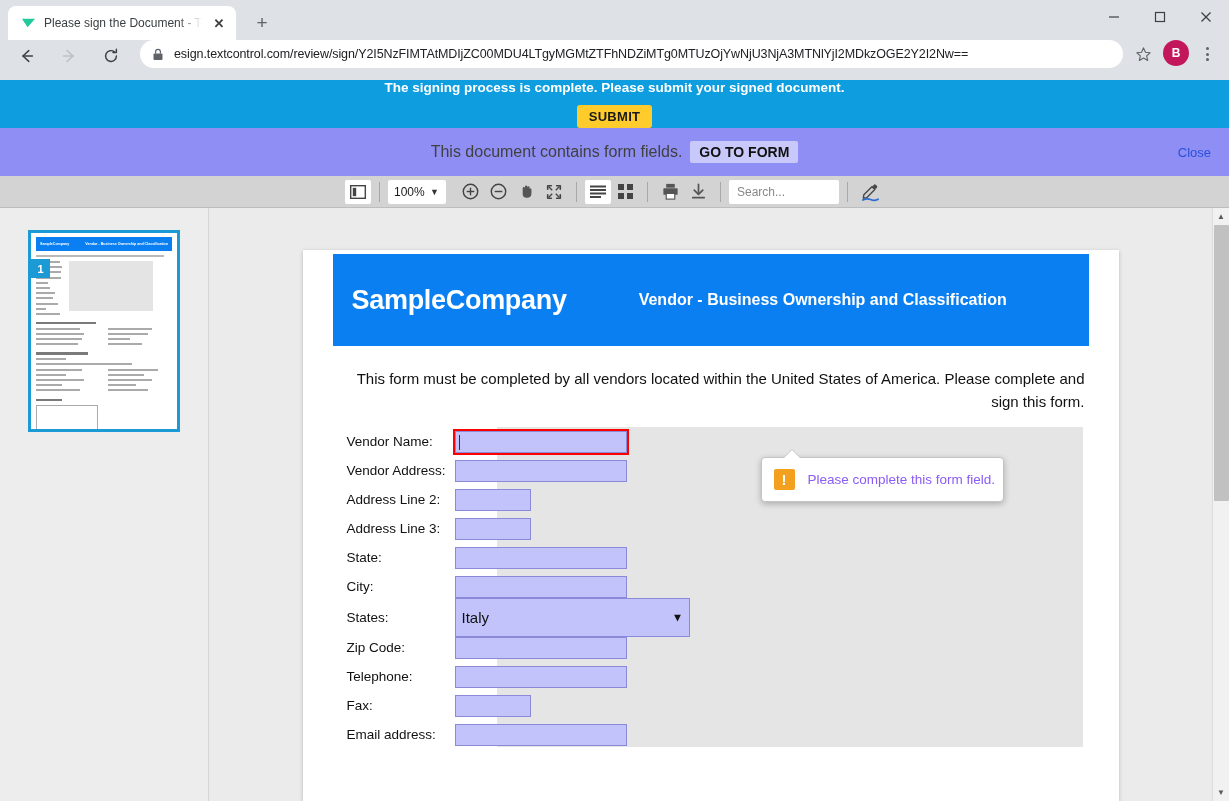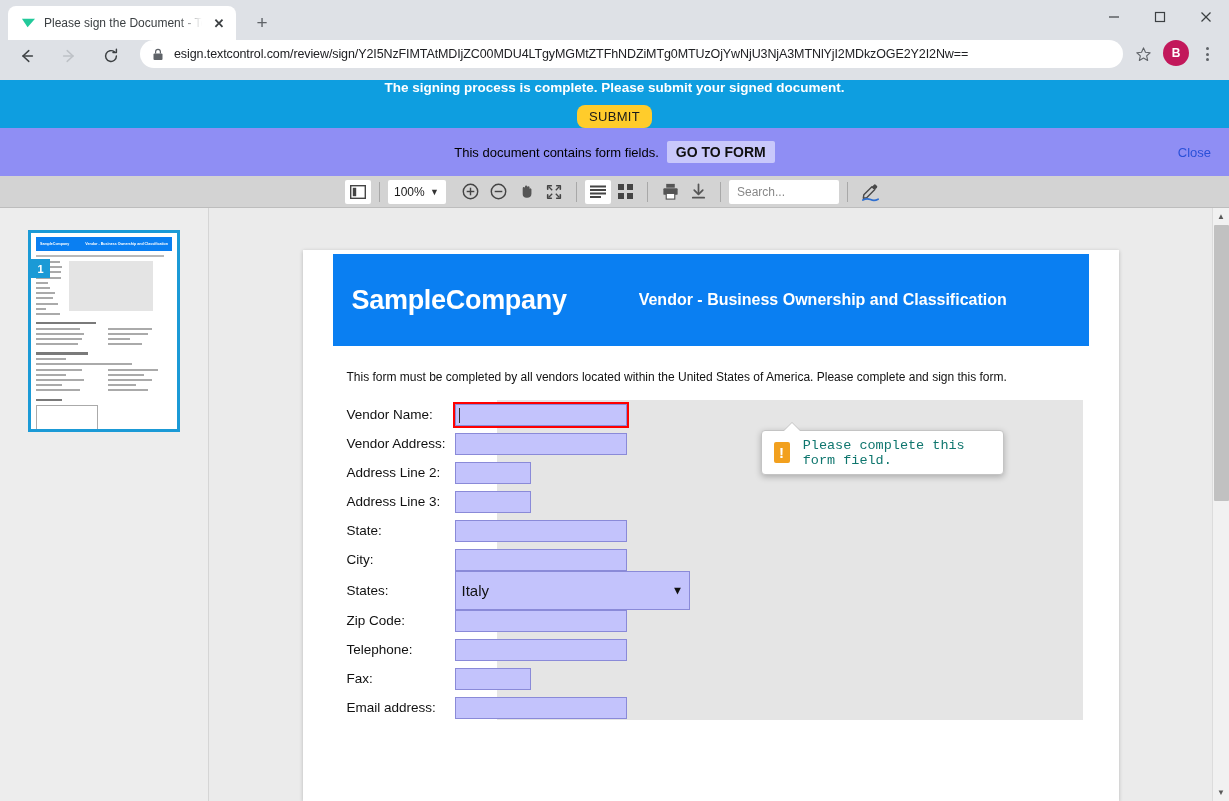--- a/index.html
+++ b/index.html
@@ -97,31 +97,31 @@
   .banner-submit {
     height: 48px; background: #0e9ee0;
     display: flex; flex-direction: column; align-items: center; justify-content: space-between;
     gap: 5px;
   }
   .banner-submit-text {
     color: #ffffff; font-size: 13.5px; font-weight: bold;
   }
   .btn-submit {
     background: #ffcc2b; color: #1a1a1a;
-    font-size: 13px; font-weight: normal;
-    padding: 4px 12px; border: none; border-radius: 8px;
+    font-size: 13px; font-weight: bold;
+    padding: 4px 12px; border: none; border-radius: 3px;
     letter-spacing: 0.3px;
   }
 
   .banner-form {
     height: 48px; background: #8f8ef4;
     display: flex; align-items: center; justify-content: center;
     position: relative;
   }
-  .banner-form-text { color: #000000; font-size: 13px; }
+  .banner-form-text { color: #404040; font-size: 16px; }
   .btn-goto-form {
     background: #c9c8fb; color: #101010;
     font-size: 14px; font-weight: bold;
     padding: 3px 9px; margin-left: 8px;
     border: none; border-radius: 2px;
   }
   .banner-close {
     position: absolute; right: 18px;
     color: #2a50d8; font-size: 13px;
   }
@@ -223,21 +223,21 @@
   .doc-company {
     color: #ffffff; font-size: 27px; font-weight: bold;
     margin-left: 19px; letter-spacing: -0.3px;
   }
   .doc-subtitle {
     color: #ffffff; font-size: 16px; font-weight: bold;
     margin-left: 72px;
   }
   .doc-intro {
     margin: 22px 34px 0 44px;
-    font-size: 12px; color: #111; line-height: 1.5;
+    font-size: 15px; color: #111; line-height: 1.5; text-align: right;
   }
   .form-area { margin: 14px 0 0 0; position: relative; }
   .gray-block {
     position: absolute; left: 194px; top: 0;
     width: 586px; height: 320px;
     background: #e5e5e5;
   }
   .form-row {
     display: flex; align-items: center;
     height: 29px; position: relative;
@@ -299,21 +299,21 @@
     border-left: 9px solid transparent;
     border-right: 9px solid transparent;
     border-bottom: 9px solid #c4c4c4;
   }
   .tooltip-icon {
     width: 21px; height: 21px; border-radius: 2px;
     background: #f2a01e; color: #ffffff;
     display: flex; align-items: center; justify-content: center;
     font-size: 15px; font-weight: bold;
   }
-  .tooltip-text { font-size: 13.5px; color: #0f766e; font-family: Liberation Mono, monospace; }
+  .tooltip-text { font-size: 13.5px; color: #8b5cf6; }
 
   
   .scrollbar {
     width: 17px; flex: 0 0 17px;
     background: #f1f1f1;
     border-left: 1px solid #dcdcdc;
     display: flex; flex-direction: column;
     align-items: center;
     position: relative;
   }

